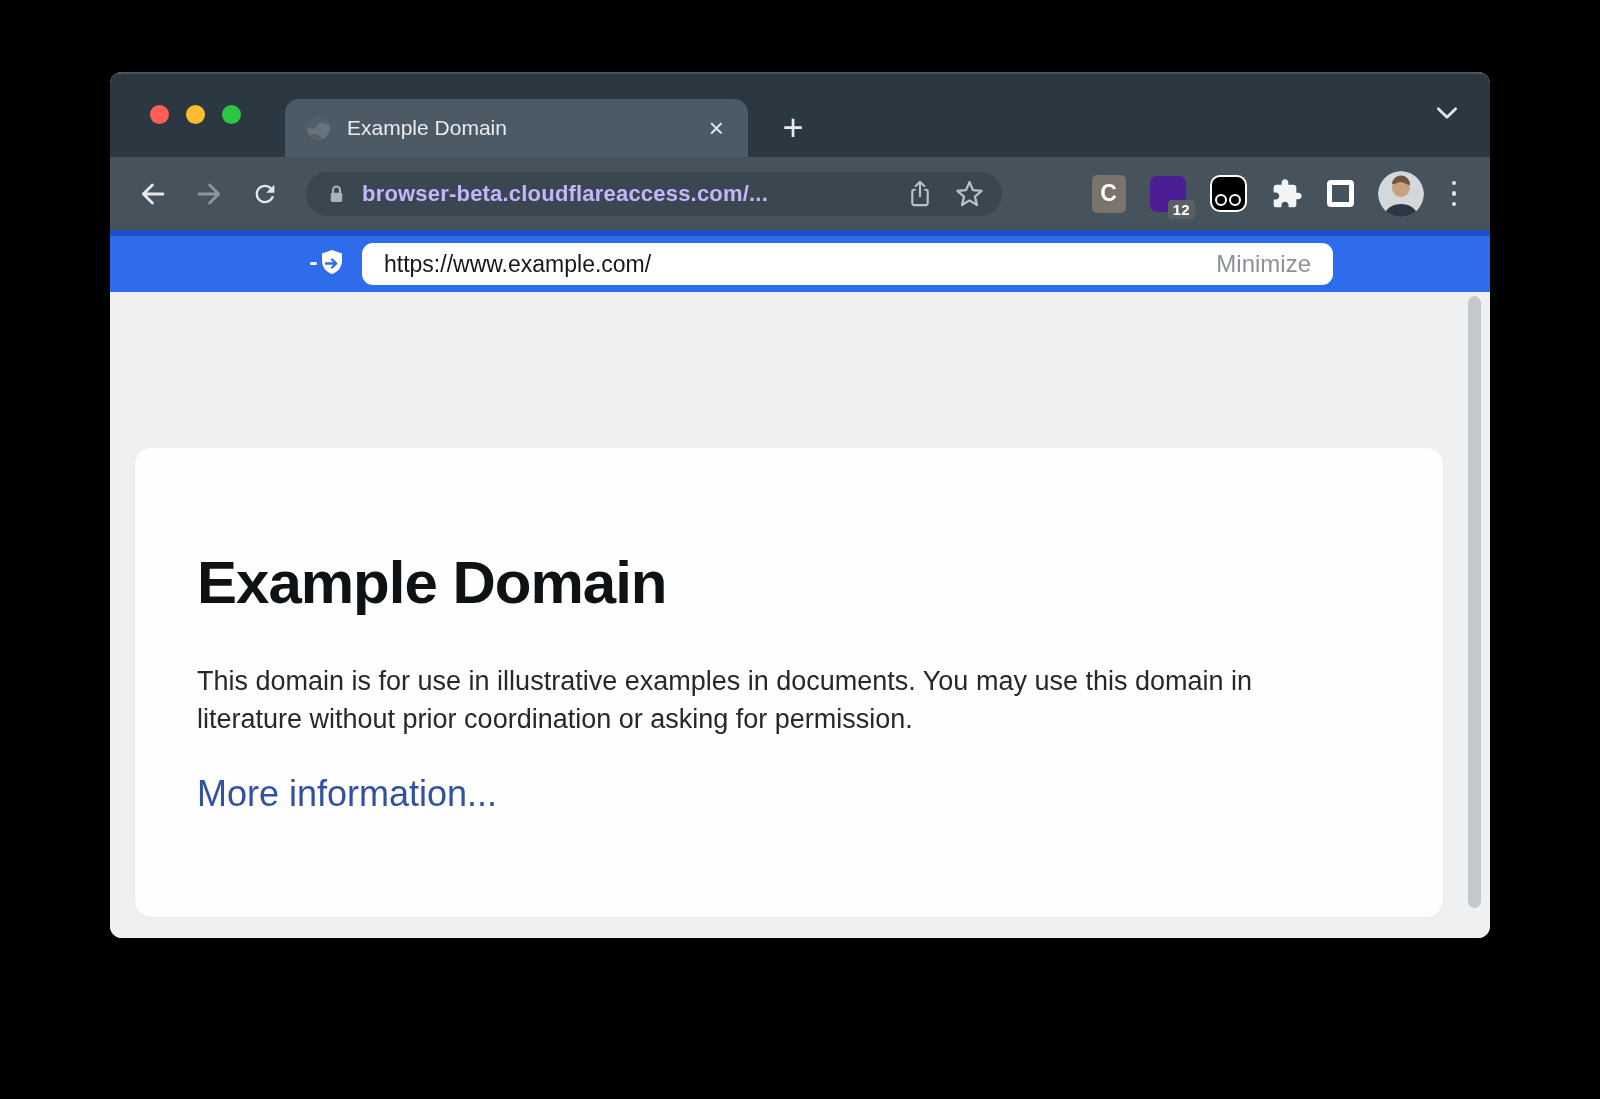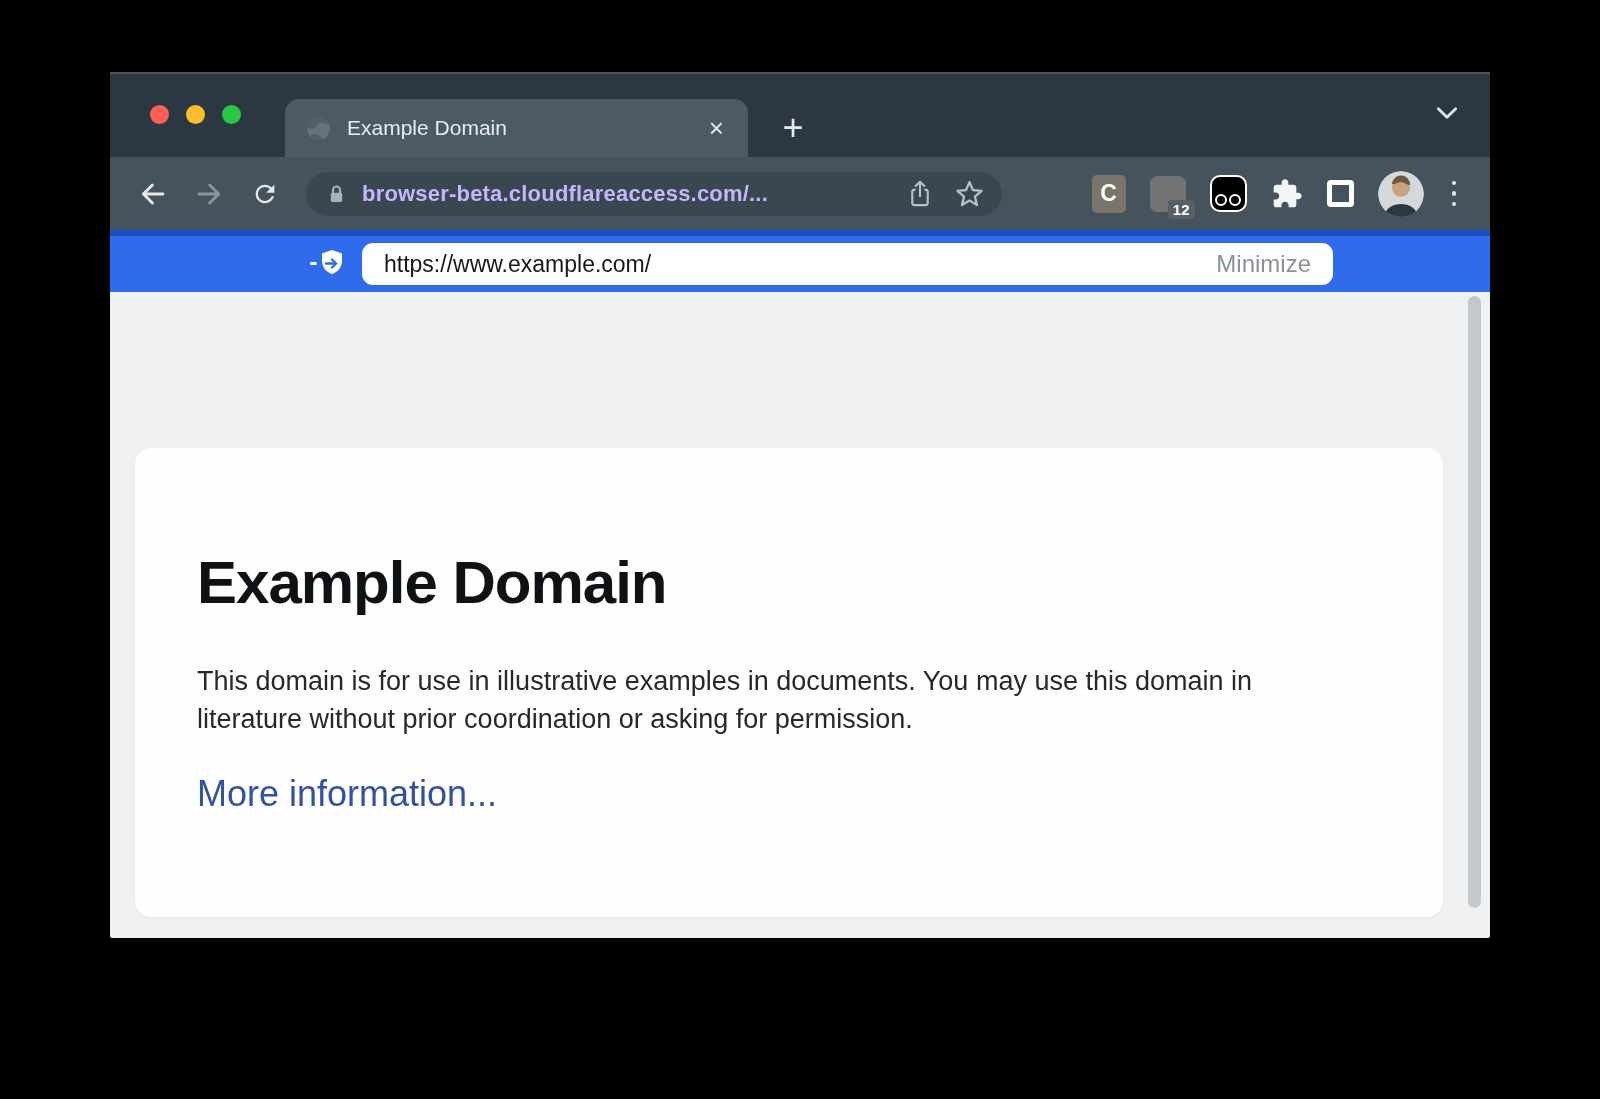--- a/index.html
+++ b/index.html
@@ -1,20 +1,20 @@
 <!DOCTYPE html>
 <html><head>
 <meta charset="utf-8">
 <style>
   * { margin:0; padding:0; box-sizing:border-box; }
   html,body { width:1600px; height:1099px; background:#000; overflow:hidden;
               font-family:"Liberation Sans","DejaVu Sans",sans-serif; }
 
   .window { position:absolute; left:110px; top:72px; width:1380px; height:866px;
-            border-radius:3px; overflow:hidden; background:#eff0f2; }
+            border-radius:12px; overflow:hidden; background:#eff0f2; }
 
   
   .tabbar { position:relative; height:85px; background:#2b3842;
             box-shadow: inset 0 2px 0 rgba(255,255,255,.14); }
   .lights { position:absolute; left:40px; top:0; height:100%;
             display:flex; align-items:center; gap:17px; }
   .light { width:19px; height:19px; border-radius:50%; }
   .light.red    { background:#ff5f57; }
   .light.yellow { background:#febc2e; }
   .light.green  { background:#28c840; }
@@ -38,21 +38,21 @@
             margin-right:14px; border-radius:50%; }
   .urlpill { width:696px; height:44px; margin-left:6px; border-radius:22px; background:#3a4650;
              display:flex; align-items:center; padding:0 18px 0 20px; }
   .url-text { flex:1; margin-left:15px; color:#c4b5fd; font-size:22px; font-weight:bold;
               white-space:nowrap; overflow:hidden; letter-spacing:.2px; }
   .pill-ico { margin-left:22px; display:flex; }
 
   .ext-area { margin-left:auto; margin-right:30px; display:flex; align-items:center; gap:24px; }
   .ext-c { width:34px; height:38px; border-radius:5px; background:#7b746c; color:#fff;
            font-size:23px; font-weight:bold; display:flex; align-items:center; justify-content:center; }
-  .ext-red { position:relative; width:36px; height:36px; border-radius:7px; background:#737373;
+  .ext-red { position:relative; width:36px; height:36px; border-radius:7px; background:#4c1d95;
              display:flex; align-items:center; justify-content:center; gap:19px; }
   .ext-red .dot { width:6px; height:6px; border-radius:50%; background:#fff; }
   .ext-red .bar { width:3px; height:11px; border-radius:2px; background:#fff; }
   .ext-badge { position:absolute; right:-9px; bottom:-7px; background:#596065; color:#fff;
                font-size:15px; font-weight:bold; padding:1px 5px; border-radius:4px; }
   .ext-black { width:37px; height:37px; border-radius:10px; background:#000; border:2px solid #fff;
                display:flex; align-items:flex-end; justify-content:center; gap:2px; padding-bottom:4px; }
   .ext-black .ring { width:12px; height:12px; border:2.5px solid #fff; border-radius:50%; }
   .ext-panel { width:27px; height:27px; border:5px solid #fff; border-radius:4px; }
   .avatar { width:46px; height:46px; border-radius:50%; overflow:hidden; }

